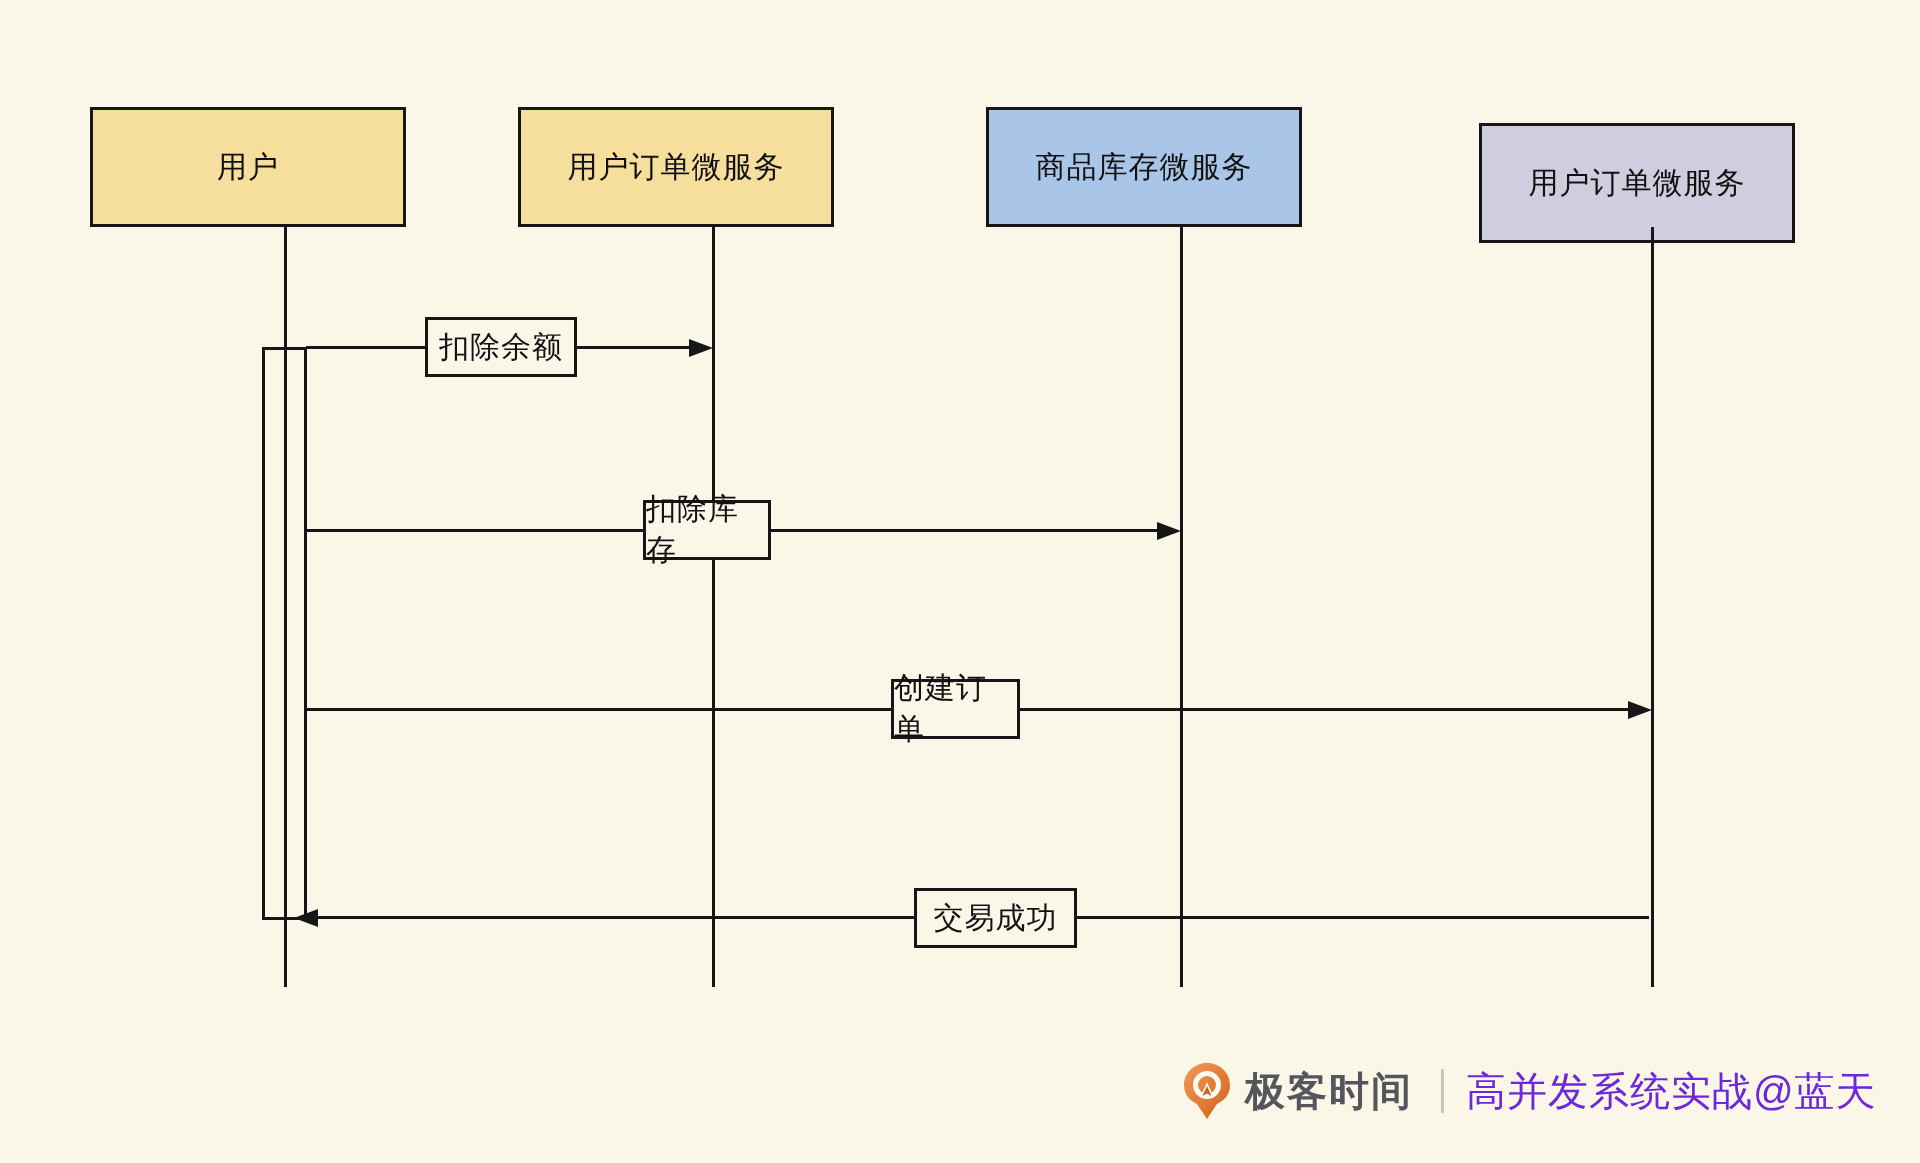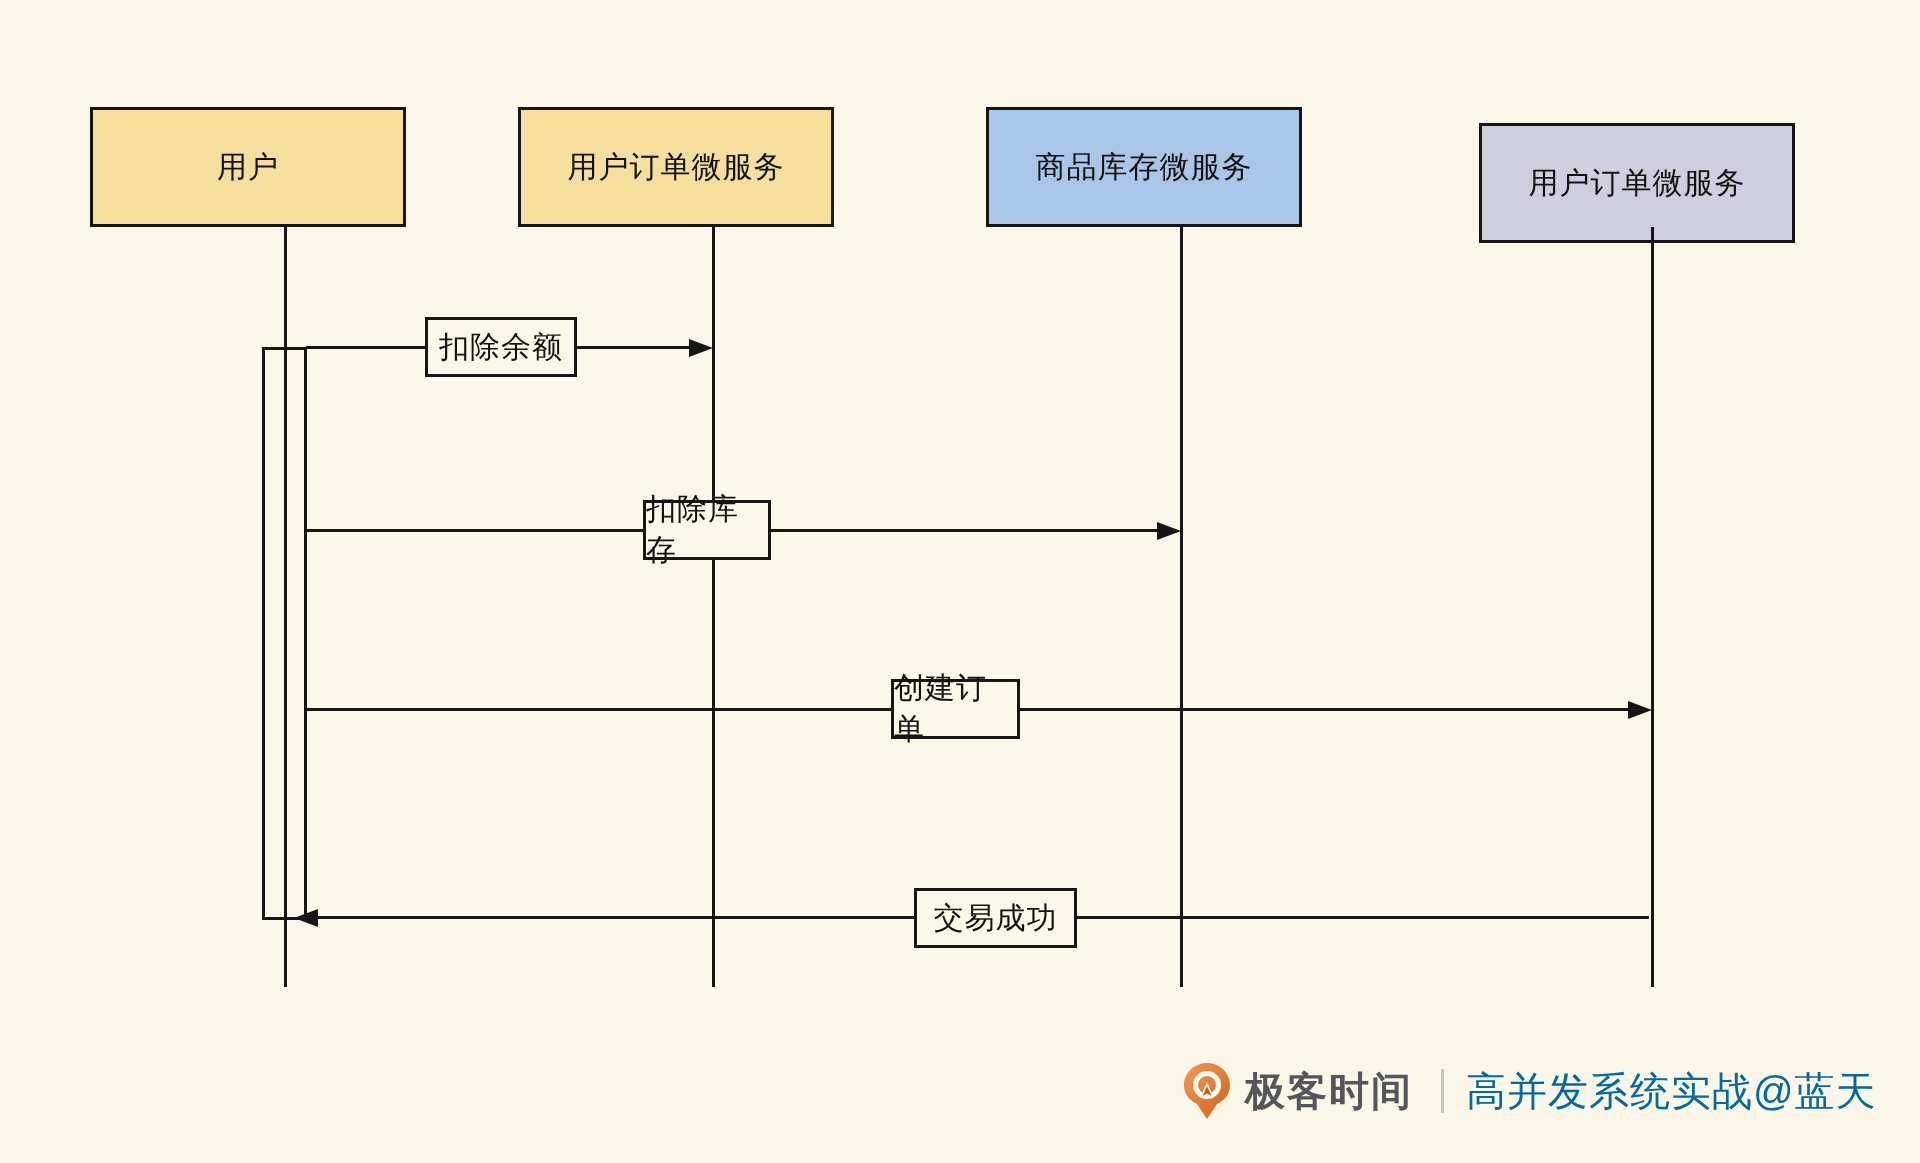--- a/index.html
+++ b/index.html
@@ -124,16 +124,16 @@
           <stop offset="1" stop-color="#D2621C"></stop>
         </linearGradient>
       </defs>
       <path d="M24 1 C36.7 1 47 11 47 23.2 C47 32 41.5 38.5 34 42 L24 57 L14 42 C6.5 38.5 1 32 1 23.2 C1 11 11.3 1 24 1 Z" fill="url(#lg)"></path>
       <circle cx="24" cy="23" r="11.5" fill="none" stroke="#FDFBF2" stroke-width="5"></circle>
       <path d="M24 20 L31 36 L24 32 L17 36 Z" fill="#FDFBF2"></path>
       <path d="M24 24 L28.5 34 L24 31.5 L19.5 34 Z" fill="#C95F1E"></path>
     </svg>
     <span class="brand" style="color: rgb(85, 86, 91);">极客时间</span>
     <div class="separator"></div>
-    <span class="tagline" style="color: #0369a1;">高并发系统实战@蓝天</span>
+    <span class="tagline" style="color: #6d28d9;">高并发系统实战@蓝天</span>
   </div>
 
 </div>
 
 </body></html>

